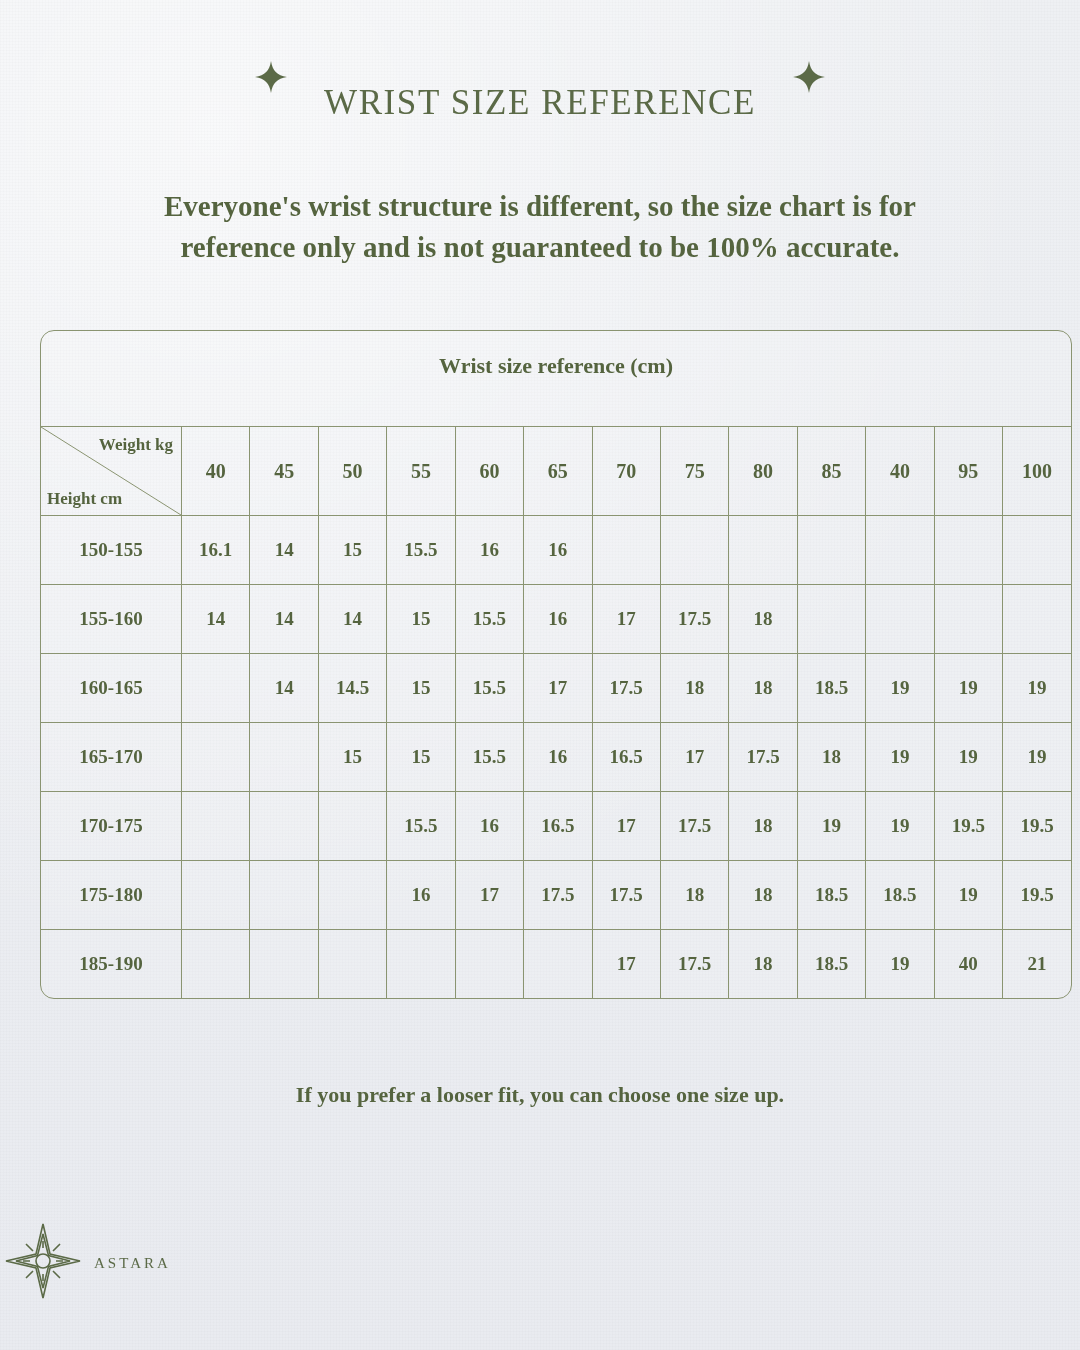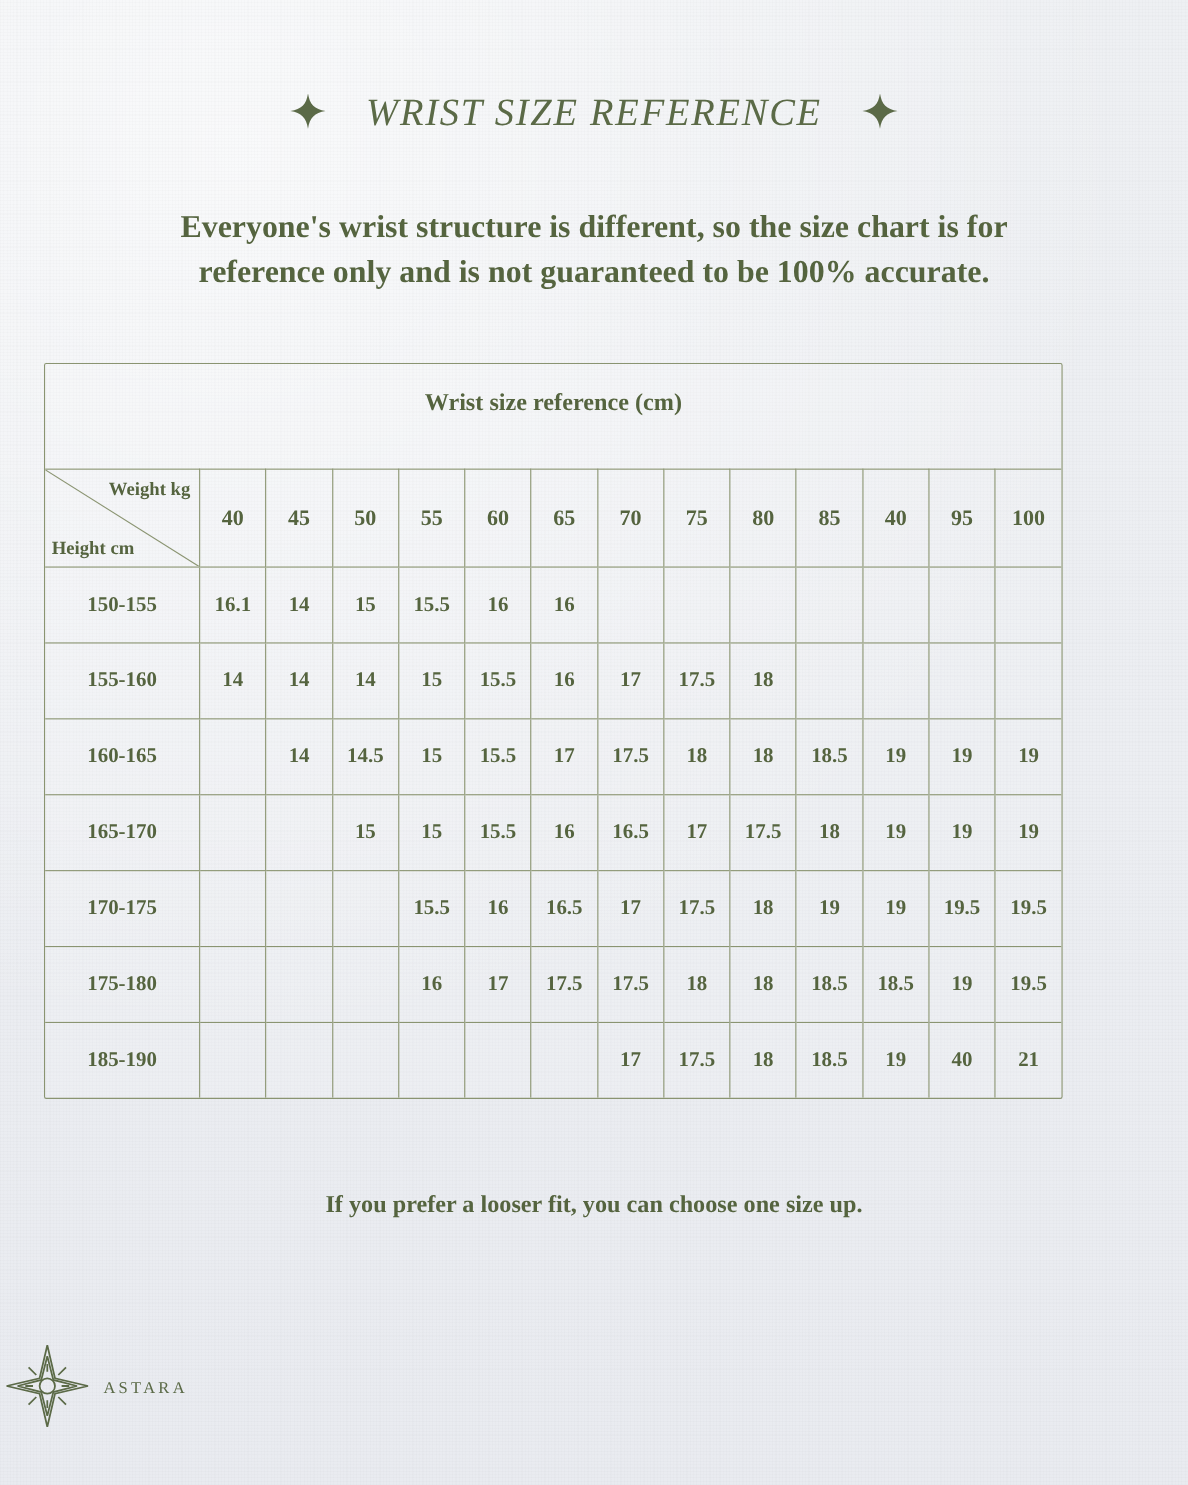--- a/index.html
+++ b/index.html
@@ -34,24 +34,23 @@
       repeating-linear-gradient(90deg, rgba(0,0,0,0.012) 0px, rgba(0,0,0,0.012) 1px, rgba(255,255,255,0) 1px, rgba(255,255,255,0) 3px);
     pointer-events: none;
   }
 
   .title-row {
     position: absolute;
     top: 60px;
     left: 0;
     right: 0;
     display: flex;
-    align-items: center;
+    align-items: flex-start;
     justify-content: center;
     gap: 36px;
-    font-style: italic;
   }
   .title {
     font-size: 35px;
     letter-spacing: 1.6px;
     color: #5b6a47;
     font-weight: normal;
     white-space: nowrap;
   }
   .spark {
     color: #5b6a47;
@@ -68,23 +67,23 @@
     font-size: 29px;
     font-weight: bold;
     line-height: 1.42;
     color: #55643f;
   }
 
   .table-wrap {
     position: absolute;
     top: 330px;
     left: 40px;
-    width: 926px;
+    width: 1032px;
     border: 1px solid #8a9471;
-    border-radius: 2px;
+    border-radius: 14px;
     box-sizing: border-box;
     overflow: hidden;
     background: rgba(255,255,255,0.12);
   }
   .table-caption {
     text-align: center;
     font-size: 22px;
     font-weight: bold;
     color: #55643f;
     padding: 22px 0 20px 0;

